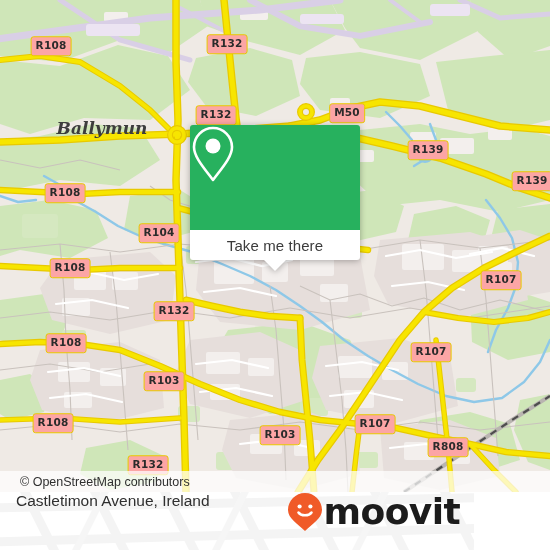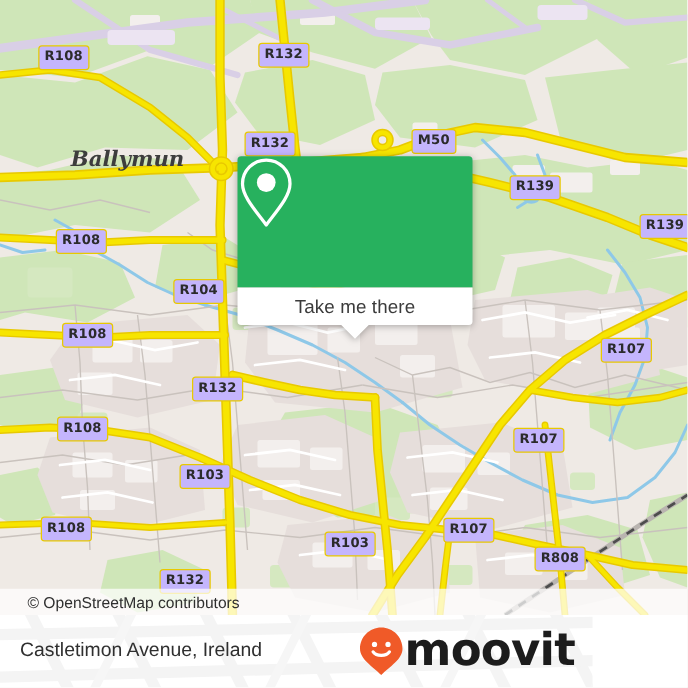--- a/index.html
+++ b/index.html
@@ -35,21 +35,21 @@
   #map svg {
     position: absolute;
     left: 0;
     top: 0;
     display: block;
   }
 
   
   .shield {
     position: absolute;
-    background: #c4b5fd;
+    background: #fca5a5;
     border: 1.4px solid #e8c900;
     border-radius: 3px;
     color: #2b2b2b;
     font-family: "DejaVu Sans", sans-serif;
     font-size: 10.5px;
     font-weight: 700;
     letter-spacing: 0.2px;
     line-height: 1;
     padding: 3px 4px 4px 4px;
     white-space: nowrap;
@@ -79,31 +79,30 @@
     height: 21px;
     background: rgba(255, 255, 255, 0.72);
     display: flex;
     align-items: center;
     z-index: 30;
   }
   #attribution span {
     font-family: "Liberation Sans", sans-serif;
     font-size: 12.5px;
     color: #2f2f2f;
-    padding-left: 2px;
+    padding-left: 20px;
     white-space: nowrap;
-    margin-left: 20px;
   }
 
   
   #popup {
     position: absolute;
     left: 190px;
     top: 125px;
-    width: 188px;
+    width: 170px;
     z-index: 40;
     filter: drop-shadow(0 1px 3px rgba(0,0,0,0.30));
   }
   #popup-green {
     height: 105px;
     background: #27b15e;
     border-radius: 3px 3px 0 0;
     display: flex;
     align-items: center;
     justify-content: center;
@@ -138,21 +137,21 @@
 
   
   #footer {
     position: absolute;
     left: 0;
     top: 492px;
     width: 474px;
     height: 58px;
     background: #ffffff;
     display: flex;
-    align-items: center;
+    align-items: flex-start;
     justify-content: space-between;
     overflow: hidden;
   }
   #footer-watermark {
     position: absolute;
     left: 0;
     top: 0;
     width: 550px;
     height: 58px;
     opacity: 1;

